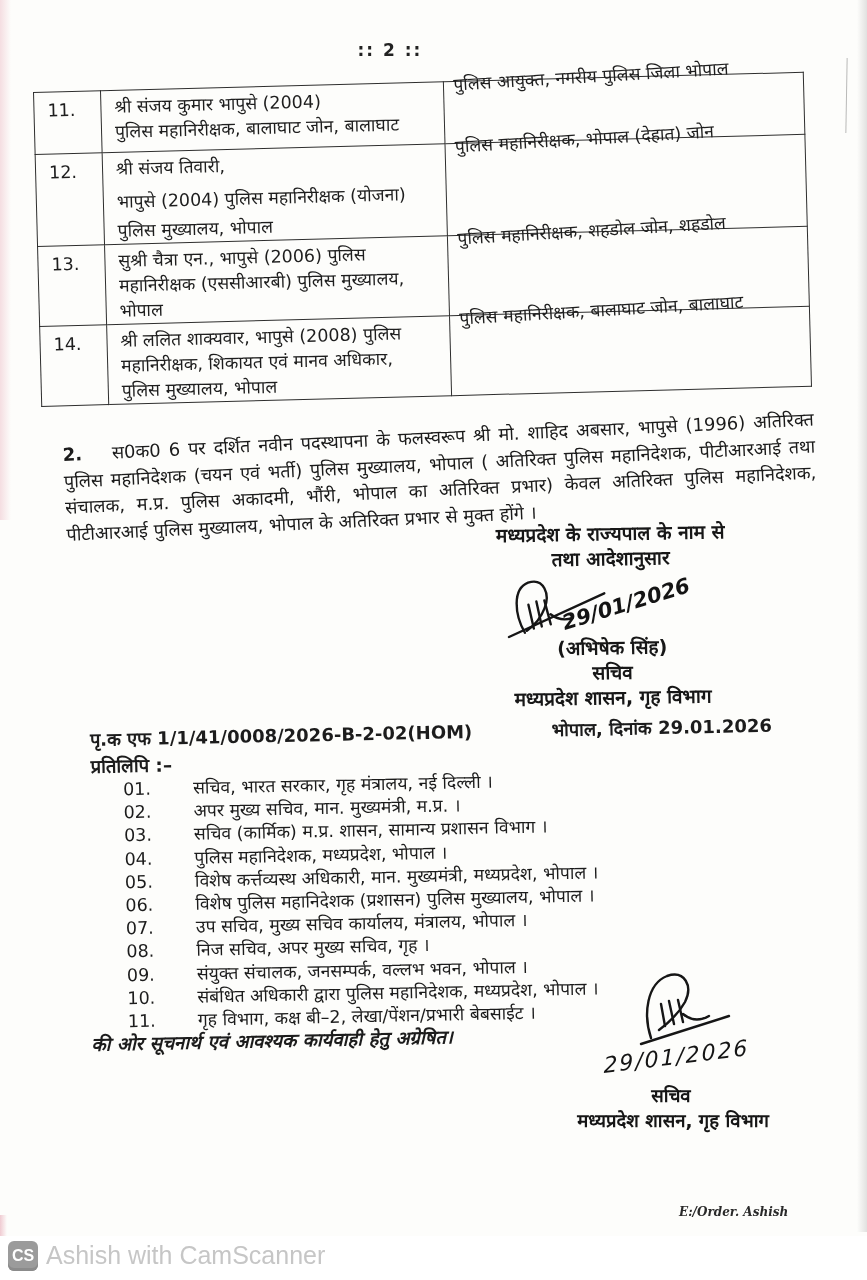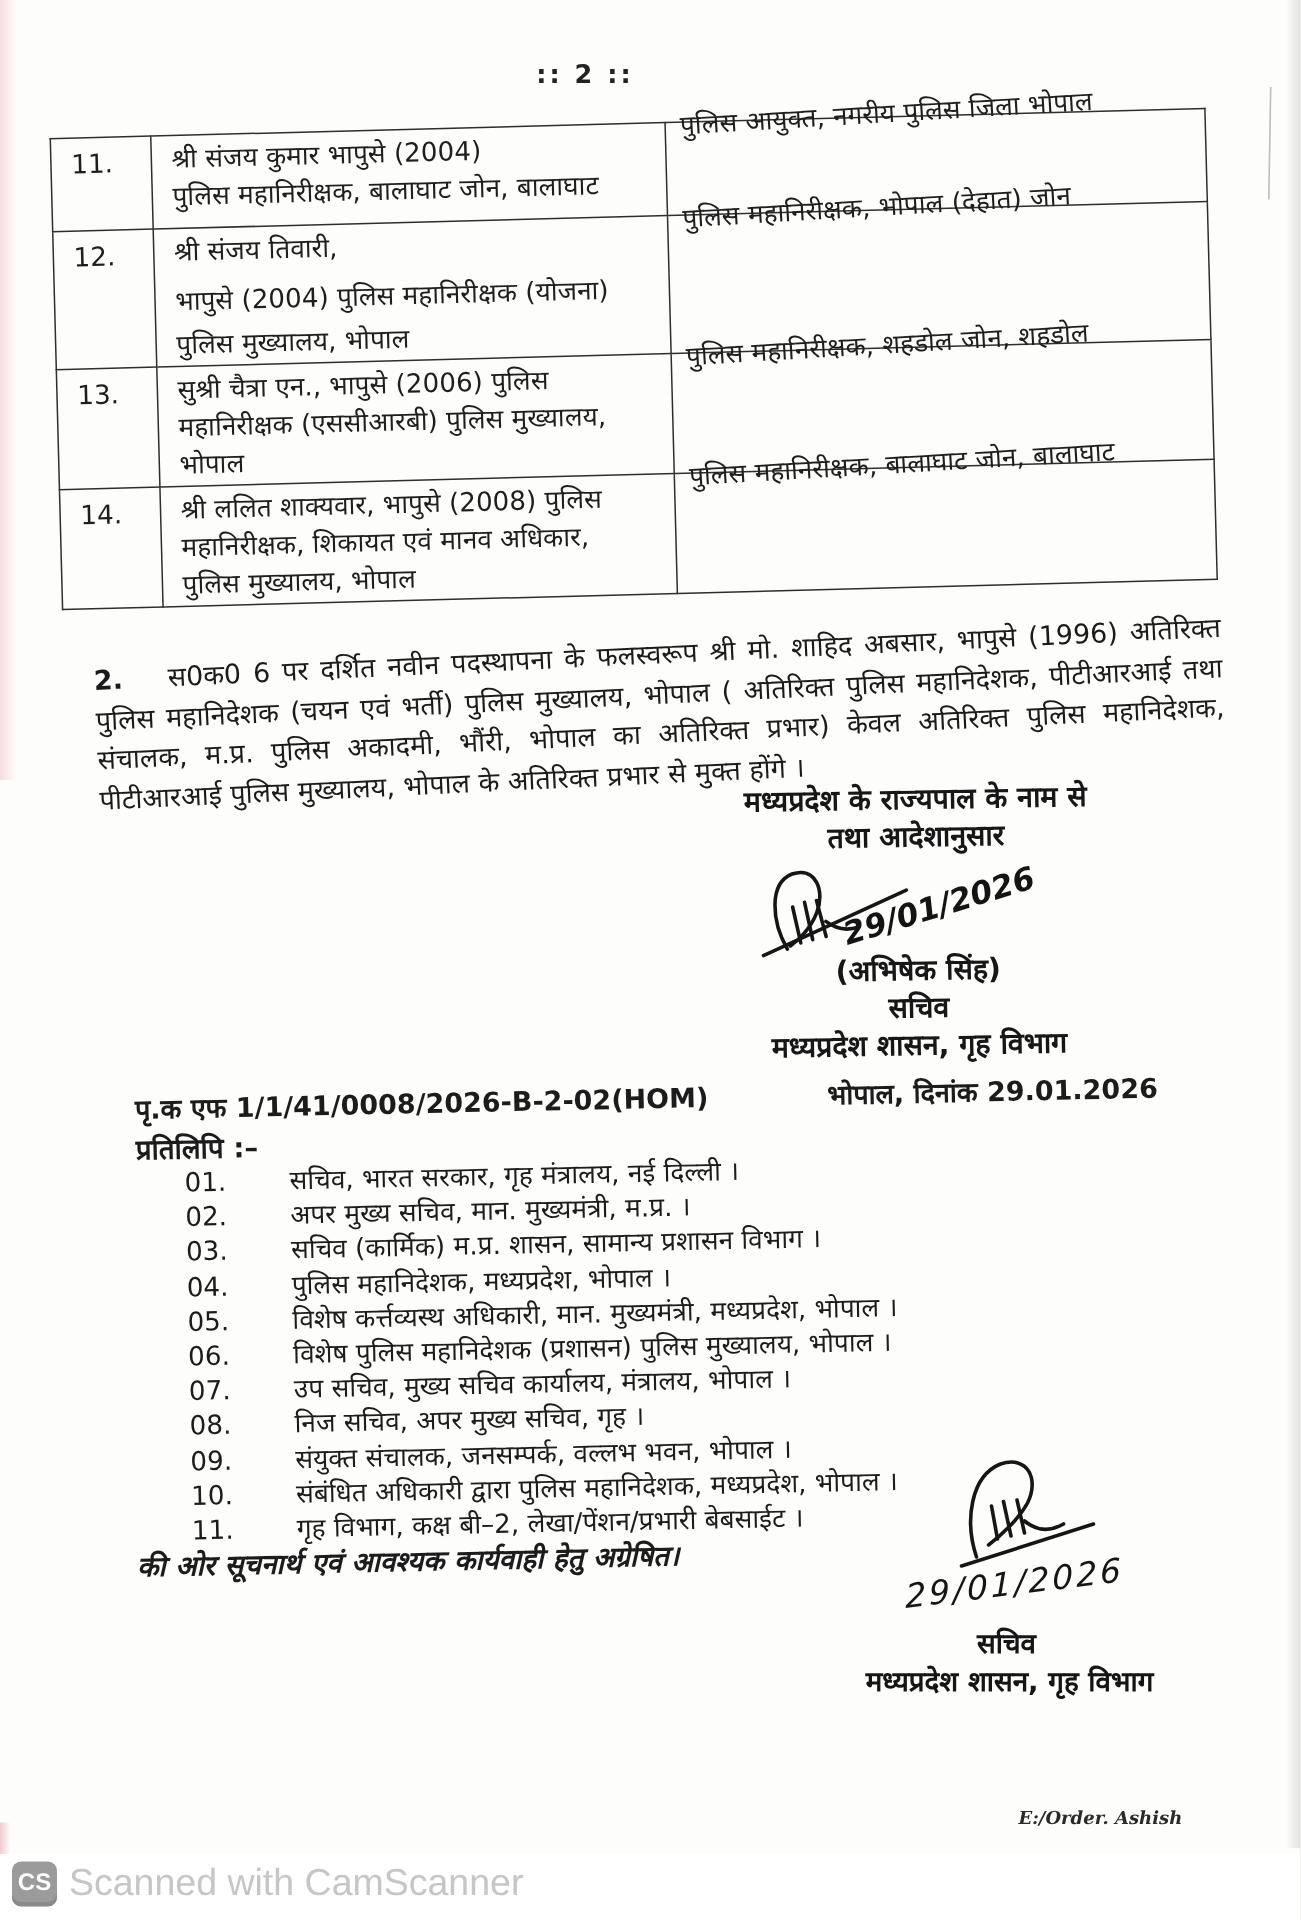--- a/index.html
+++ b/index.html
@@ -235,15 +235,15 @@
     </div>
     <div class="date2 hand">29/01/2026</div>
     <div class="desig">सचिव</div>
     <div class="dept">मध्यप्रदेश शासन, गृह विभाग</div>
   </div>
 
   <div class="file-note">E:/Order. Ashish</div>
 
   <div class="cs-bar">
     <div class="cs-icon">CS</div>
-    <div class="cs-label">Scanned with CamScanner</div>
+    <div class="cs-label">Ashish with CamScanner</div>
   </div>
 </div>
 
 </body></html>

